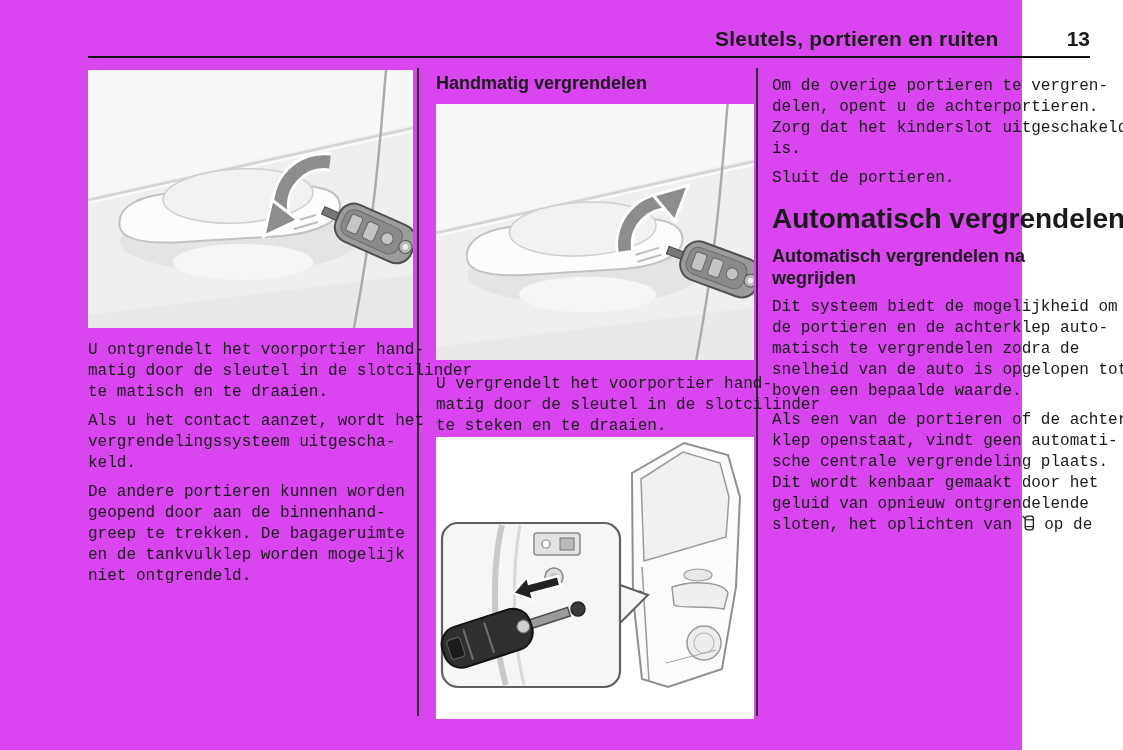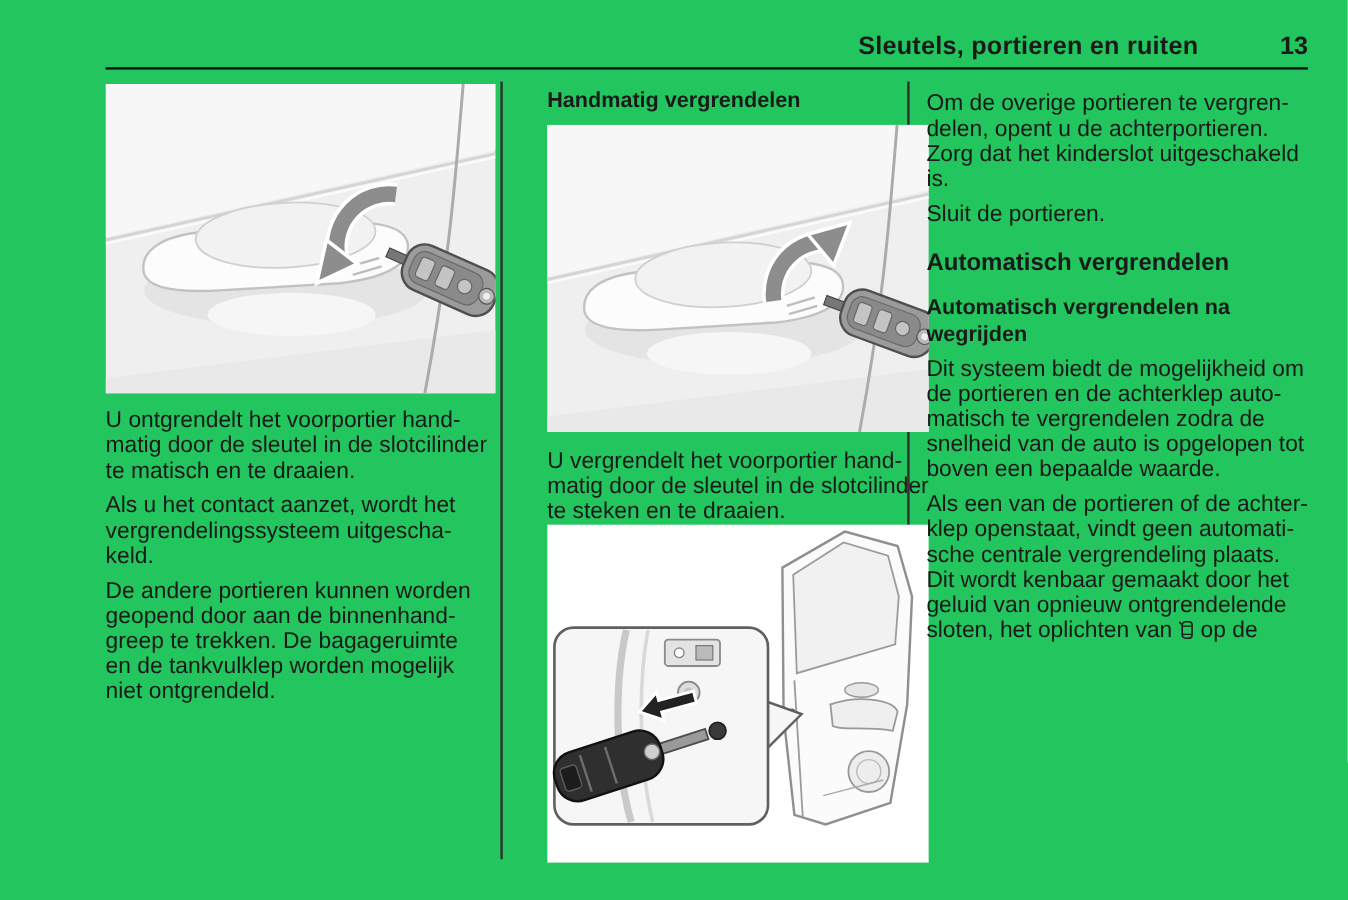--- a/index.html
+++ b/index.html
@@ -1,40 +1,40 @@
 <!DOCTYPE html>
 <html><head>
 <meta charset="utf-8">
 <style>
   html,body{margin:0;padding:0;background:#ffffff;}
   body{width:1123px;height:750px;overflow:hidden;
        font-family:"Liberation Sans","DejaVu Sans",sans-serif;color:#1a1a1a;}
-  .page{position:relative;width:1123px;height:750px;background:#22c55e;}
+  .page{position:relative;width:1022px;height:750px;background:#d946ef;}
 
   
   .header{position:absolute;left:88px;top:0;width:1002px;height:58px;
           border-bottom:2px solid #111;display:flex;justify-content:flex-end;
           align-items:flex-end;padding-bottom:5px;box-sizing:border-box;}
   .chapter-title{font-size:21px;font-weight:bold;letter-spacing:.2px;}
   .page-number{font-size:21px;font-weight:bold;margin-left:68px;}
 
   
   .divider{position:absolute;top:68px;width:1.5px;height:648px;background:#2f2f2f;}
   .divider-1{left:417px;}
   .divider-2{left:756px;}
 
   
   .col{position:absolute;top:70px;}
   .col-left{left:88px;width:325px;}
-  .col-mid{left:456px;width:318px;}
+  .col-mid{left:436px;width:318px;}
   .col-right{left:772px;width:318px;padding-top:6px;}
 
-  .body-text{font-size:19px;line-height:21px;margin:0 0 8px 0;white-space:pre;}
-  h2.section-heading{font-size:20px;line-height:28px;font-weight:bold;
-                     margin:16px 0 12px 0;white-space:pre;}
+  .body-text{font-size:16px;line-height:21px;margin:0 0 8px 0;white-space:pre;font-family:Liberation Mono, monospace;}
+  h2.section-heading{font-size:28px;line-height:28px;font-weight:bold;
+                     margin:16px 0 12px 0;white-space:pre;text-align:center;}
   h3.sub-heading{font-size:18px;line-height:22px;font-weight:bold;
                  margin:10px 0 8px 0;white-space:pre;}
   .col-mid h3.sub-heading{margin:2px 0 10px 0;}
 
   figure{margin:0;}
   .fig{display:block;}
   .fig-left{margin-bottom:12px;}
   .fig-mid-top{margin-bottom:14px;}
   .col-mid .body-text{margin-bottom:0;}
 

